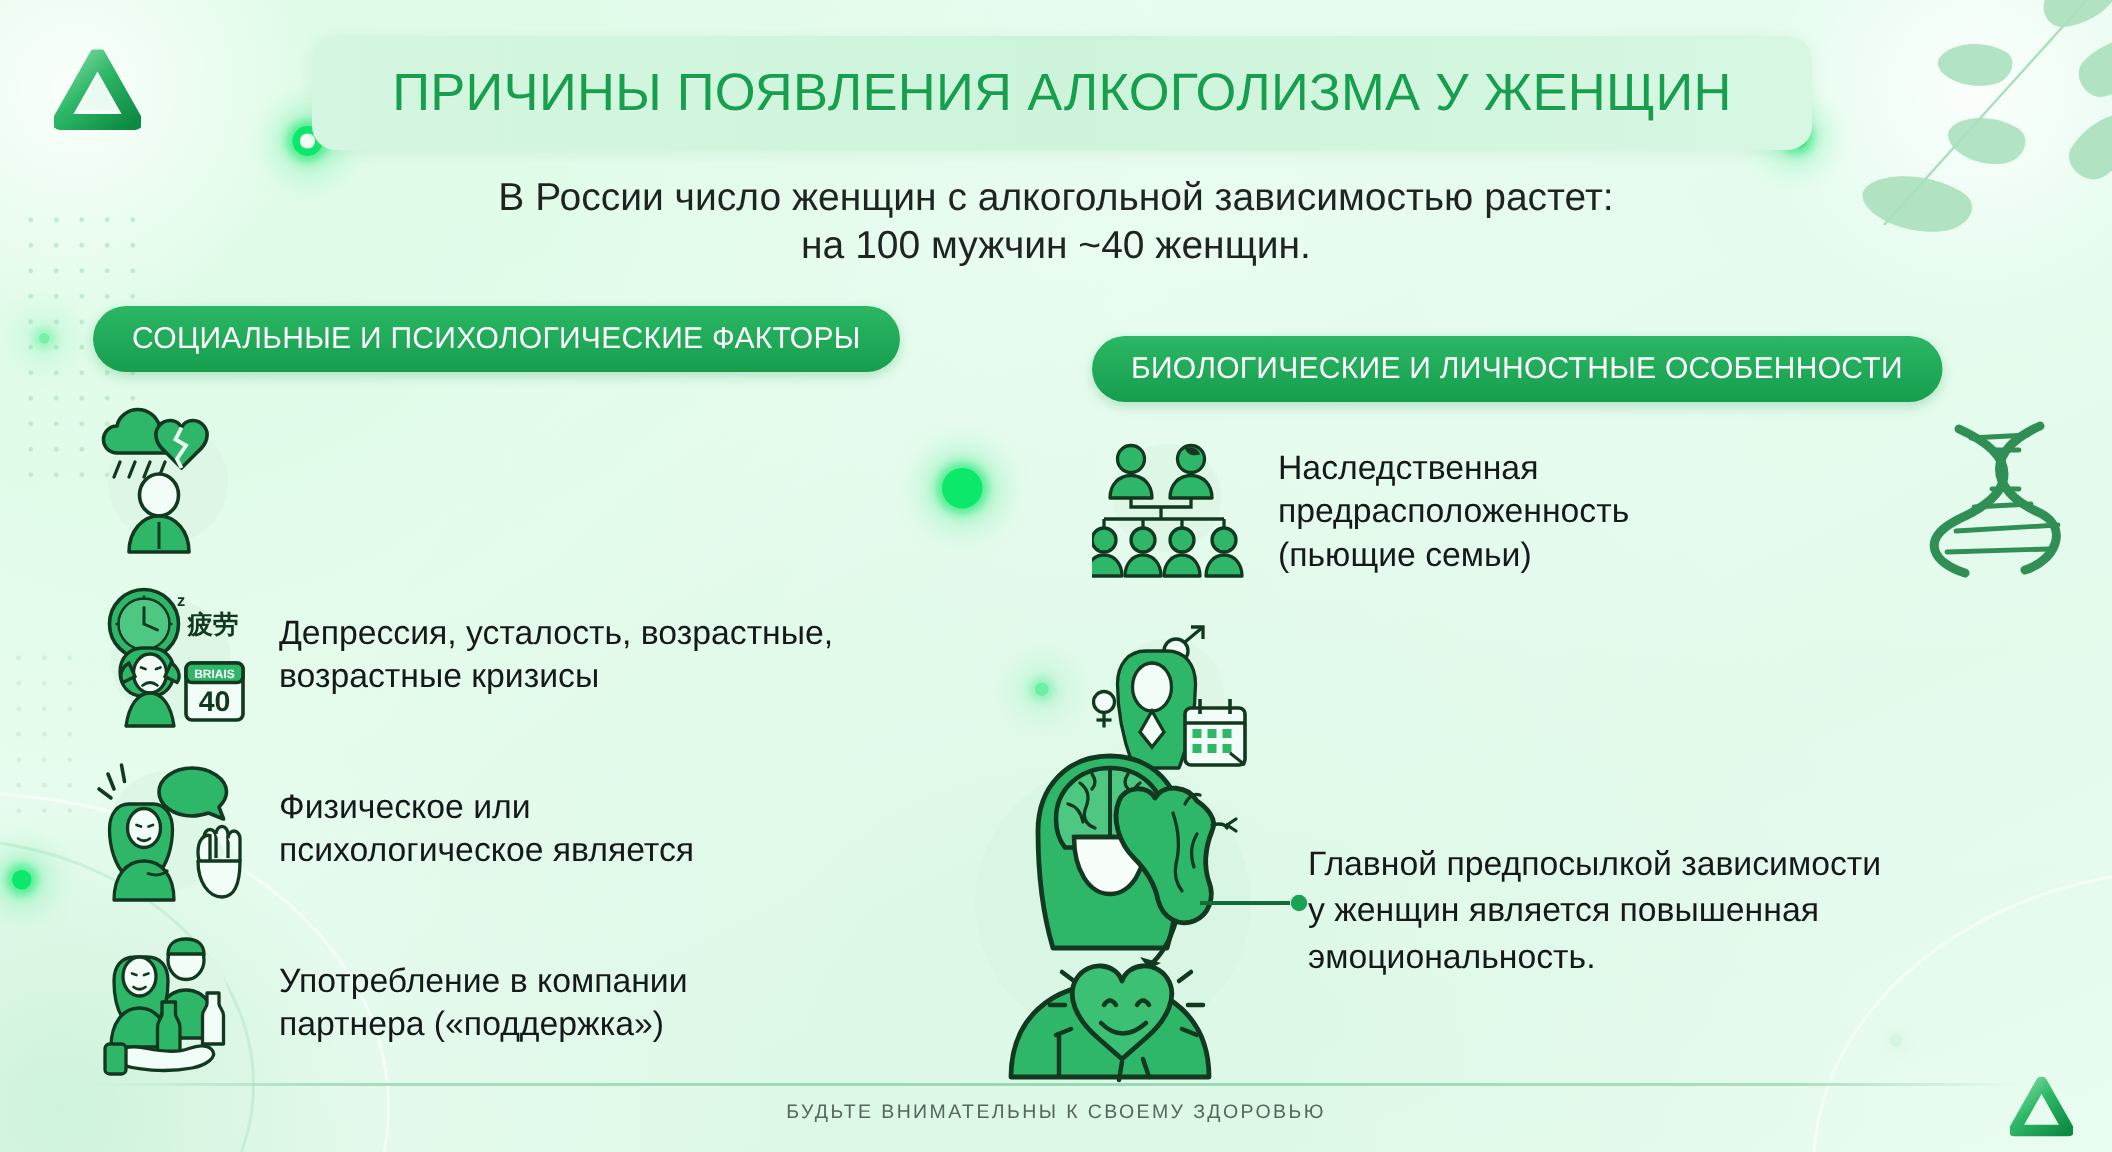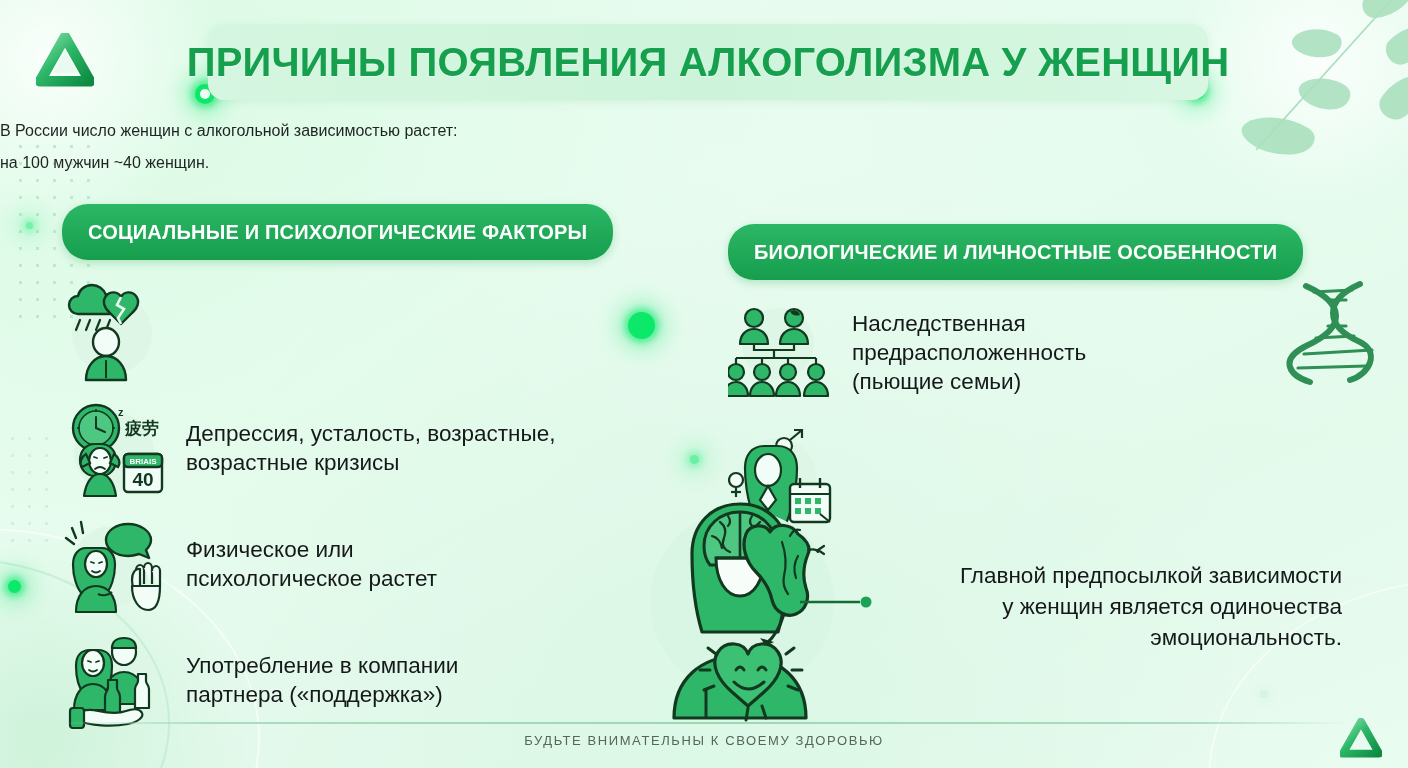--- a/index.html
+++ b/index.html
@@ -76,43 +76,43 @@
 
   
   .title-banner {
     position:absolute; left:208px; top:24px; width:1000px; height:76px;
     background:linear-gradient(90deg,#d5f6e0 0%,#cdf4da 50%,#d7f7e2 100%);
     border-radius:16px;
     display:flex; align-items:center; justify-content:center;
     box-shadow:0 2px 10px rgba(120,200,150,.18);
   }
   .title-text {
-    font-size:40px; font-weight:700; letter-spacing:.2px;
+    font-size:35px; font-weight:400; letter-spacing:.2px;
     color:#16a04e; white-space:nowrap;
     font-family:"Liberation Sans", sans-serif;
     text-shadow:0 1px 0 rgba(255,255,255,.55);
   }
 
   .subtitle {
     position:absolute; left:0; top:115px; width:1408px;
-    text-align:left; color:#1f2421;
-    font-size:16px; line-height:32px; font-weight:400;
+    text-align:center; color:#1f2421;
+    font-size:26px; line-height:32px; font-weight:400;
   }
 
   
   .col { position:absolute; top:204px; }
   .col-left  { left:62px;  width:625px; }
   .col-right { left:728px; width:630px;margin-top:20px; }
 
   .pill {
     display:inline-flex; align-items:center; justify-content:center;
-    height:56px; padding:0 26px;
+    height:44px; padding:0 26px;
     background:linear-gradient(180deg,#2bb765 0%,#169e4d 100%);
     border-radius:26px;
-    color:#ffffff; font-size:20px; font-weight:700; letter-spacing:.2px;
+    color:#ffffff; font-size:20px; font-weight:400; letter-spacing:.2px;
     white-space:nowrap;
     box-shadow:0 3px 8px rgba(22,158,77,.25);
   }
   .pill-right { }
 
   .items { margin-top:22px; }
   .item {
     display:flex; align-items:center; gap:16px;
     margin-bottom:16px;
   }
@@ -133,21 +133,21 @@
 
   
   .hero {
     position:absolute; left:612px; top:492px; width:280px; height:230px;
   }
   .hero svg { width:280px; height:230px; }
 
   
   .callout {
     position:absolute; left:872px; top:560px; width:470px;
-    font-size:22.5px; line-height:31px; color:#16191a;text-align:right;
+    font-size:22.5px; line-height:31px; color:#16191a;
   }
   .callout-connector {
     position:absolute; left:800px; top:596px; width:72px; height:12px;
   }
 
   
   .footer-rule {
     position:absolute; left:58px; top:722px; width:1292px; height:2px;
     background:linear-gradient(90deg,rgba(160,220,180,0) 0%,#a9dec0 12%,#9ad8b4 50%,#a9dec0 88%,rgba(160,220,180,0) 100%);
   }
@@ -319,21 +319,21 @@
 
             <path d="M74 56c0-3 2-5 4-5s4 2 4 5v14" fill="#f3fdf7" stroke="#12381f" stroke-width="2.2"></path>
             <path d="M82 54c0-3 2-5 4-5s4 2 4 5v16" fill="#f3fdf7" stroke="#12381f" stroke-width="2.2"></path>
             <path d="M90 57c0-3 2-5 4-5s4 2 4 5v15" fill="#f3fdf7" stroke="#12381f" stroke-width="2.2"></path>
             <path d="M70 66c0-8 4-12 8-11v22c-6 1-8-5-8-11z" fill="#f3fdf7" stroke="#12381f" stroke-width="2.2"></path>
             <path d="M70 72c0 14 7 24 16 24s12-10 12-24z" fill="#f3fdf7" stroke="#12381f" stroke-width="2.2" stroke-linejoin="round"></path>
           </svg>
         </div>
         <div class="item-text">
           <div>Физическое или</div>
-          <div>психологическое растет</div>
+          <div>психологическое является</div>
         </div>
       </div>
 
       <div class="item">
         <div class="item-icon">
           <svg viewBox="0 0 108 100">
             <circle cx="52" cy="48" r="38" fill="#ddf6e6"></circle>
 
             <ellipse cx="62" cy="22" rx="12" ry="13" fill="#f3fdf7" stroke="#12381f" stroke-width="2.2"></ellipse>
             <path d="M62 8c-8 0-12 4-12 10h24c0-6-4-10-12-10z" fill="#2eb769" stroke="#12381f" stroke-width="2.2"></path>
@@ -524,21 +524,21 @@
     </svg>
   </div>
 
   <svg class="callout-connector" viewBox="0 0 72 12">
     <path d="M0 6 H60" stroke="#146b35" stroke-width="2.6" fill="none"></path>
     <circle cx="66" cy="6" r="5.5" fill="#1aa353"></circle>
   </svg>
 
   <div class="callout">
     <div>Главной предпосылкой зависимости</div>
-    <div>у женщин является одиночества</div>
+    <div>у женщин является повышенная</div>
     <div>эмоциональность.</div>
   </div>
 
   <div class="footer-rule"></div>
   <div class="footer-text">БУДЬТЕ ВНИМАТЕЛЬНЫ К СВОЕМУ ЗДОРОВЬЮ</div>
   <svg class="logo-br" viewBox="0 0 60 58">
     <defs>
       <linearGradient id="lg2" x1="0" y1="0" x2="1" y2="1">
         <stop offset="0%" stop-color="#8ce0ad"></stop>
         <stop offset="45%" stop-color="#2cb767"></stop>

